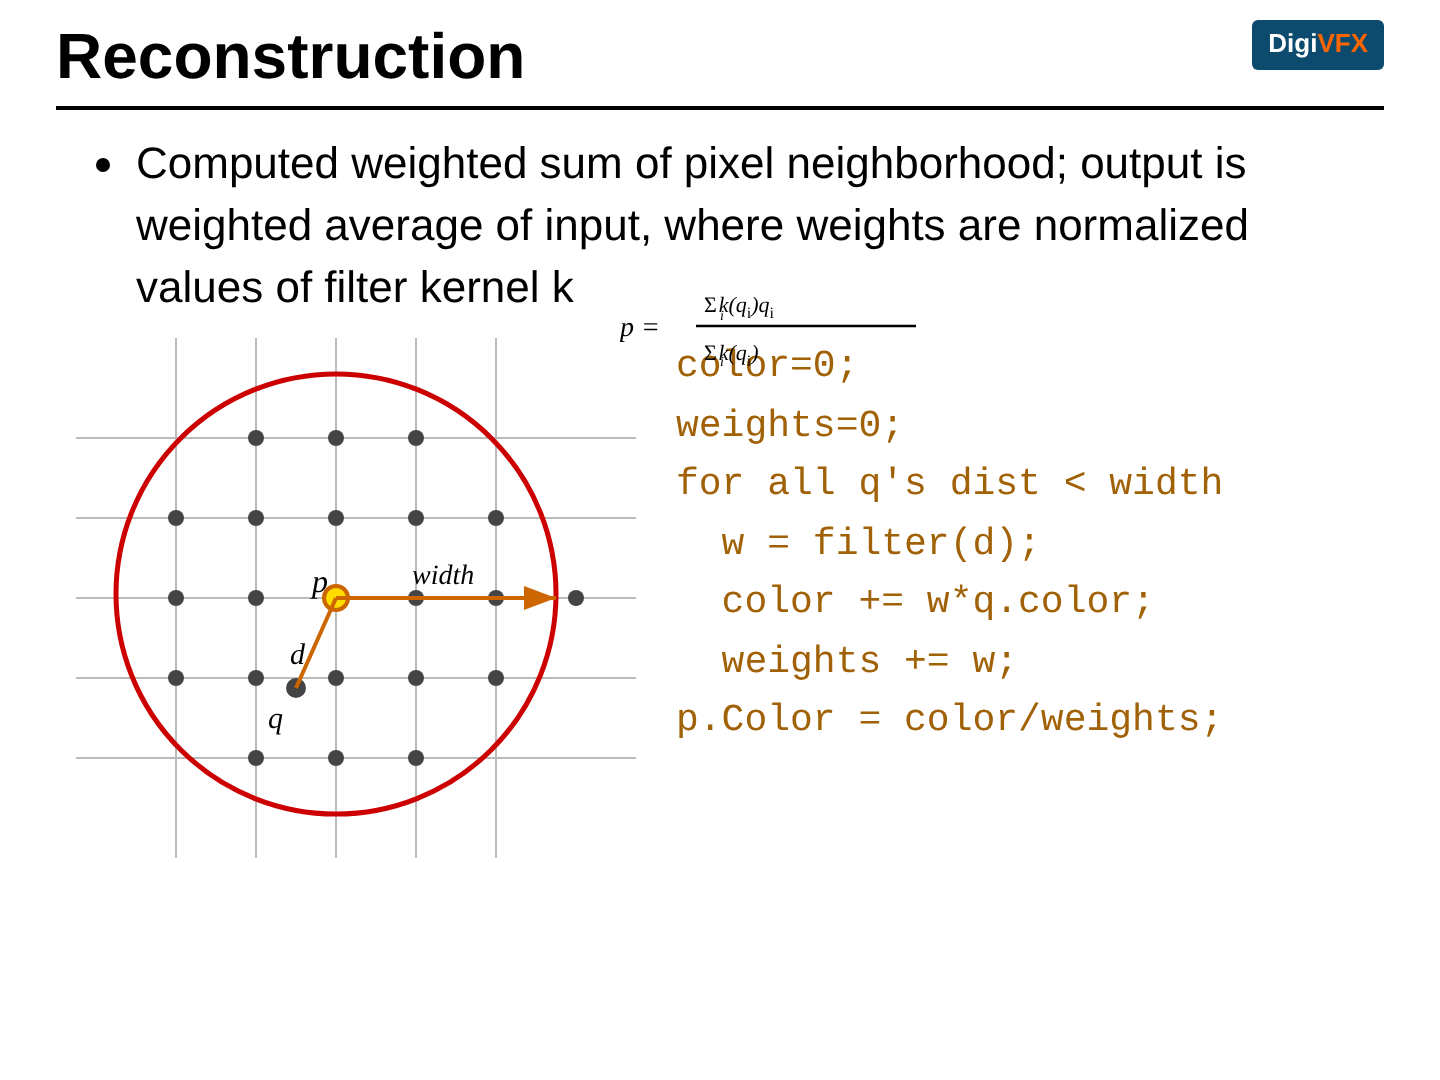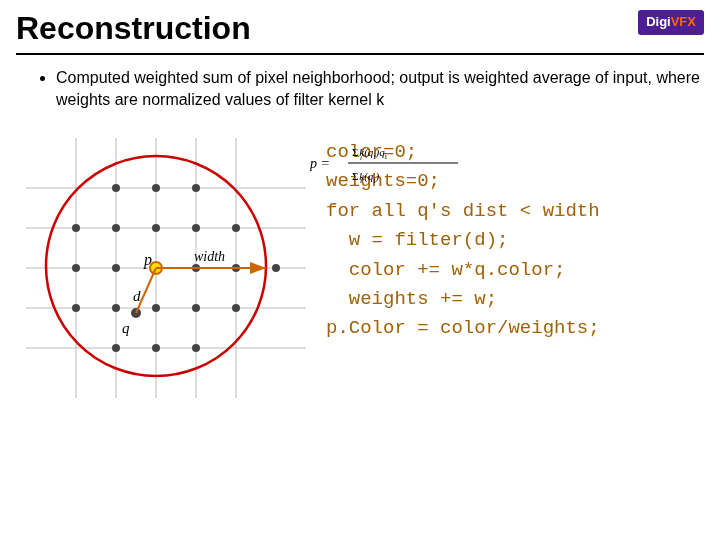--- a/index.html
+++ b/index.html
@@ -7,56 +7,55 @@
       width: 720px;
       height: 540px;
       background: #ffffff;
       font-family: Arial, sans-serif;
       overflow: hidden;
     }
 
     #page {
       width: 720px;
       height: 540px;
-      padding: 10px 16px;
+      padding: 10px 28px;
       position: relative;
     }
 
     #header {
       display: flex;
       justify-content: space-between;
       align-items: flex-start;
       border-bottom: 2px solid #000;
       padding-bottom: 6px;
       margin-bottom: 12px;
     }
 
     #title {
       font-size: 32px;
       font-weight: bold;
       color: #000;
     }
 
     #logo {
-      background: #4c1d95;
+      background: #0c4a6e;
       color: #fff;
       font-size: 13px;
       font-weight: bold;
       padding: 4px 8px;
       border-radius: 3px;
       line-height: 1.3;
     }
 
     #logo .digi { color: #fff; }
     #logo .vfx { color: #ff6600; }
 
     #bullet-section {
-      font-size: 16px;
+      font-size: 22px;
       line-height: 1.4;
-      margin-bottom: 16px;
       padding-left: 10px;
     }
 
     #bullet-section ul {
       list-style: disc;
       padding-left: 30px;
     }
 
     #content-area {
       display: flex;

